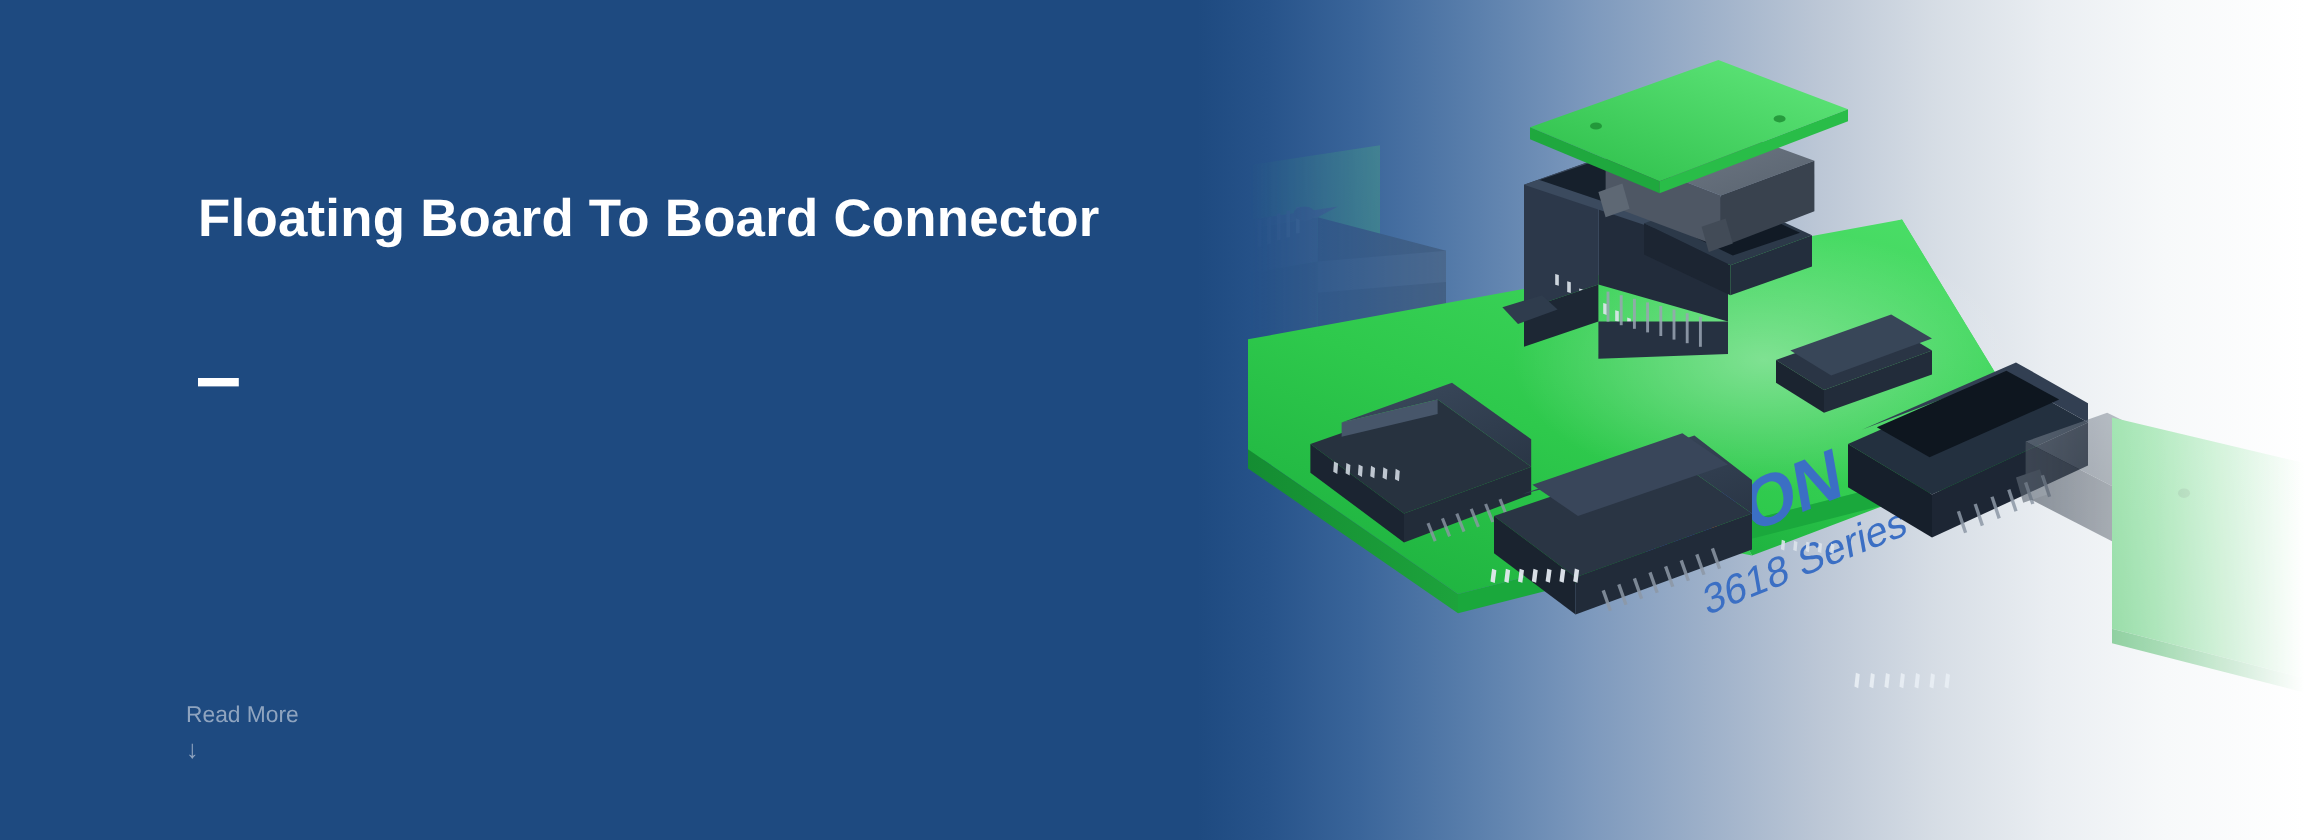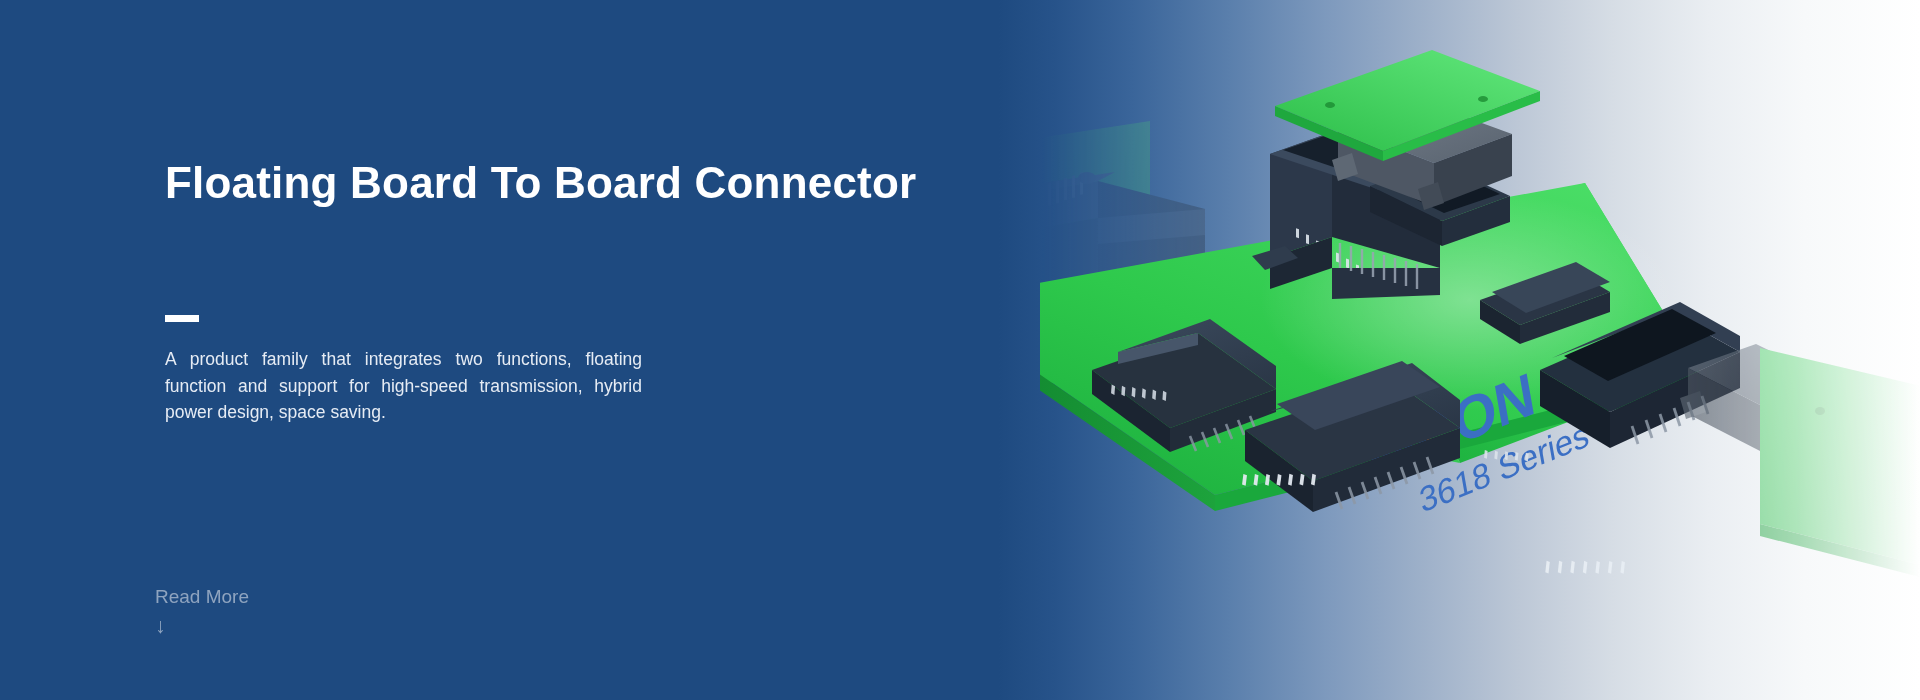--- a/index.html
+++ b/index.html
@@ -312,21 +312,20 @@
         <ellipse cx="780" cy="411" rx="5" ry="4" fill="#1b8c32" opacity=".7"></ellipse>
         <ellipse cx="962" cy="458" rx="5" ry="4" fill="#1b8c32" opacity=".7"></ellipse>
       </g>
 
     </svg>
   </div>
 
   <div id="copy-block">
     <h1 id="page-title">Floating Board To Board Connector</h1>
     <div id="title-divider"></div>
-    <p id="description">A product family that integrates two functions, floating function and support for high-speed transmission, hybrid power design, space saving.</p>
   </div>
 
   <a id="read-more-link">
     <span>Read More</span>
     <span id="read-more-arrow">↓</span>
   </a>
 
 </div>
 
 </body></html>

